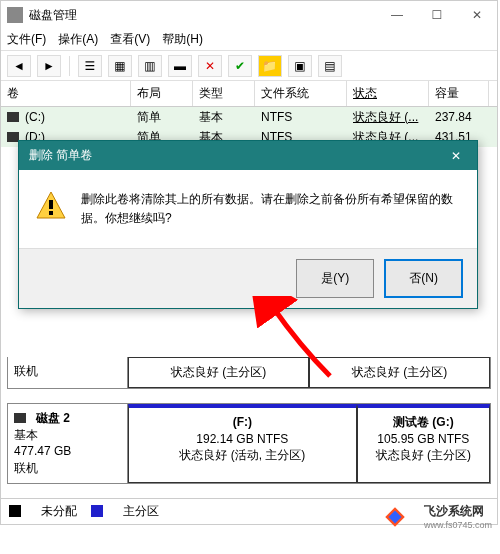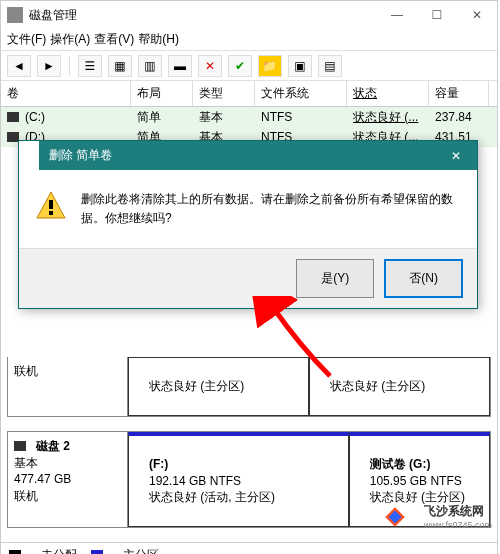--- a/index.html
+++ b/index.html
@@ -3,50 +3,50 @@
 <meta charset="utf-8">
 <style>
 * { margin: 0; padding: 0; box-sizing: border-box; font-family: "Microsoft YaHei", sans-serif; font-size: 12px; }
 body { background: #fff; width: 500px; height: 554px; position: relative; overflow: hidden; }
 .window { border: 1px solid #ccc; background: #fff; width: 498px; }
 .titlebar { display: flex; align-items: center; padding: 4px 0 4px 6px; height: 28px; }
 .titlebar .icon { width: 16px; height: 16px; margin-right: 6px; background: #888; }
 .title { flex: 1; }
 .winbtns { display: flex; }
 .winbtn { width: 40px; height: 28px; display: flex; align-items: center; justify-content: center; color: #555; }
-.menubar { display: flex; padding: 2px 6px; gap: 4px; border-bottom: 1px solid #e0e0e0; height: 22px; align-items: center; }
+.menubar { display: flex; padding: 2px 6px; gap: 12px; border-bottom: 1px solid #e0e0e0; height: 22px; align-items: center; }
 .toolbar { display: flex; padding: 4px 6px; gap: 6px; border-bottom: 1px solid #e0e0e0; height: 30px; align-items: center; }
 .tbtn { width: 24px; height: 22px; border: 1px solid #ddd; display: flex; align-items: center; justify-content: center; background: #f8f8f8; }
 .sep { width: 1px; height: 20px; background: #ddd; margin: 0 2px; }
 .table { width: 100%; }
 .thead { display: flex; background: #fff; border-bottom: 1px solid #ccc; }
 .th { padding: 4px 6px; border-right: 1px solid #ddd; }
 .tbody .tr { display: flex; background: #e8f5e9; height: 20px; align-items: center; }
 .td { padding: 2px 6px; display: flex; align-items: center; }
 .col1 { width: 130px; } .col2 { width: 62px; } .col3 { width: 62px; } .col4 { width: 92px; } .col5 { width: 82px; text-decoration: underline; } .col6 { width: 60px; }
 .cbar { width: 12px; height: 10px; background: #333; margin-right: 6px; }
 
 .dialog { position: absolute; left: 18px; top: 140px; width: 460px; border: 1px solid #0a6b6b; box-shadow: 2px 2px 10px rgba(0,0,0,0.3); background: #fff; }
-.dlg-title { background: #1e7d7d; color: #fff; padding: 6px 10px; display: flex; align-items: center; margin-left: 20px; }
+.dlg-title { background: #1e7d7d; color: #fff; padding: 6px 10px; display: flex; align-items: center; }
 .dlg-title span:first-child { flex: 1; }
 .dlg-close { color: #fff; padding: 0 6px; }
 .dlg-body { padding: 20px 16px; display: flex; gap: 14px; background: #fff; }
 .warnicon { width: 32px; height: 32px; flex-shrink: 0; }
 .dlg-msg { line-height: 1.6; }
 .dlg-btns { display: flex; justify-content: flex-end; gap: 10px; padding: 10px 14px; background: #f0f0f0; border-top: 1px solid #ddd; }
 .btn { padding: 10px 24px; border: 1px solid #888; background: #e8e8e8; }
 .btn.focus { border: 2px solid #0078d7; padding: 3px 23px; }
 
 .arrow { position: absolute; left: 250px; top: 296px; pointer-events: none; }
 
 .diskpanel { margin-top: 210px; padding: 0 6px; }
 .volrow { display: flex; border: 1px solid #888; margin-bottom: 14px; }
 .volinfo { width: 120px; padding: 6px; border-right: 1px solid #888; line-height: 1.4; }
 .volparts { flex: 1; display: flex; }
-.volpart { flex: 1; border: 1px solid #333; padding: 20px; line-height: 1.4; position: relative; }
+.volpart { flex: 1; border: 1px solid #333; padding: 6px; line-height: 1.4; position: relative; text-align: center; }
 .volpart.blue { border-top: 4px solid #2020cc; }
 .volpart.hatch::before { content: ""; position: absolute; inset: 0; background: repeating-linear-gradient(45deg, #d0dcd8 0 3px, #f0f5f0 3px 6px); z-index: -1; }
 .legend { padding: 4px 8px; border-top: 1px solid #ccc; display: flex; gap: 14px; align-items: center; margin-top: 6px; }
 .lg { display: flex; align-items: center; gap: 20px; }
 .sq { width: 12px; height: 12px; }
 .watermark { position: absolute; right: 8px; bottom: 24px; display: flex; align-items: center; gap: 16px; font-size: 13px; color: #333; }
 .wmlogo { width: 26px; height: 26px; }
 </style>
 </head>
 <body>

